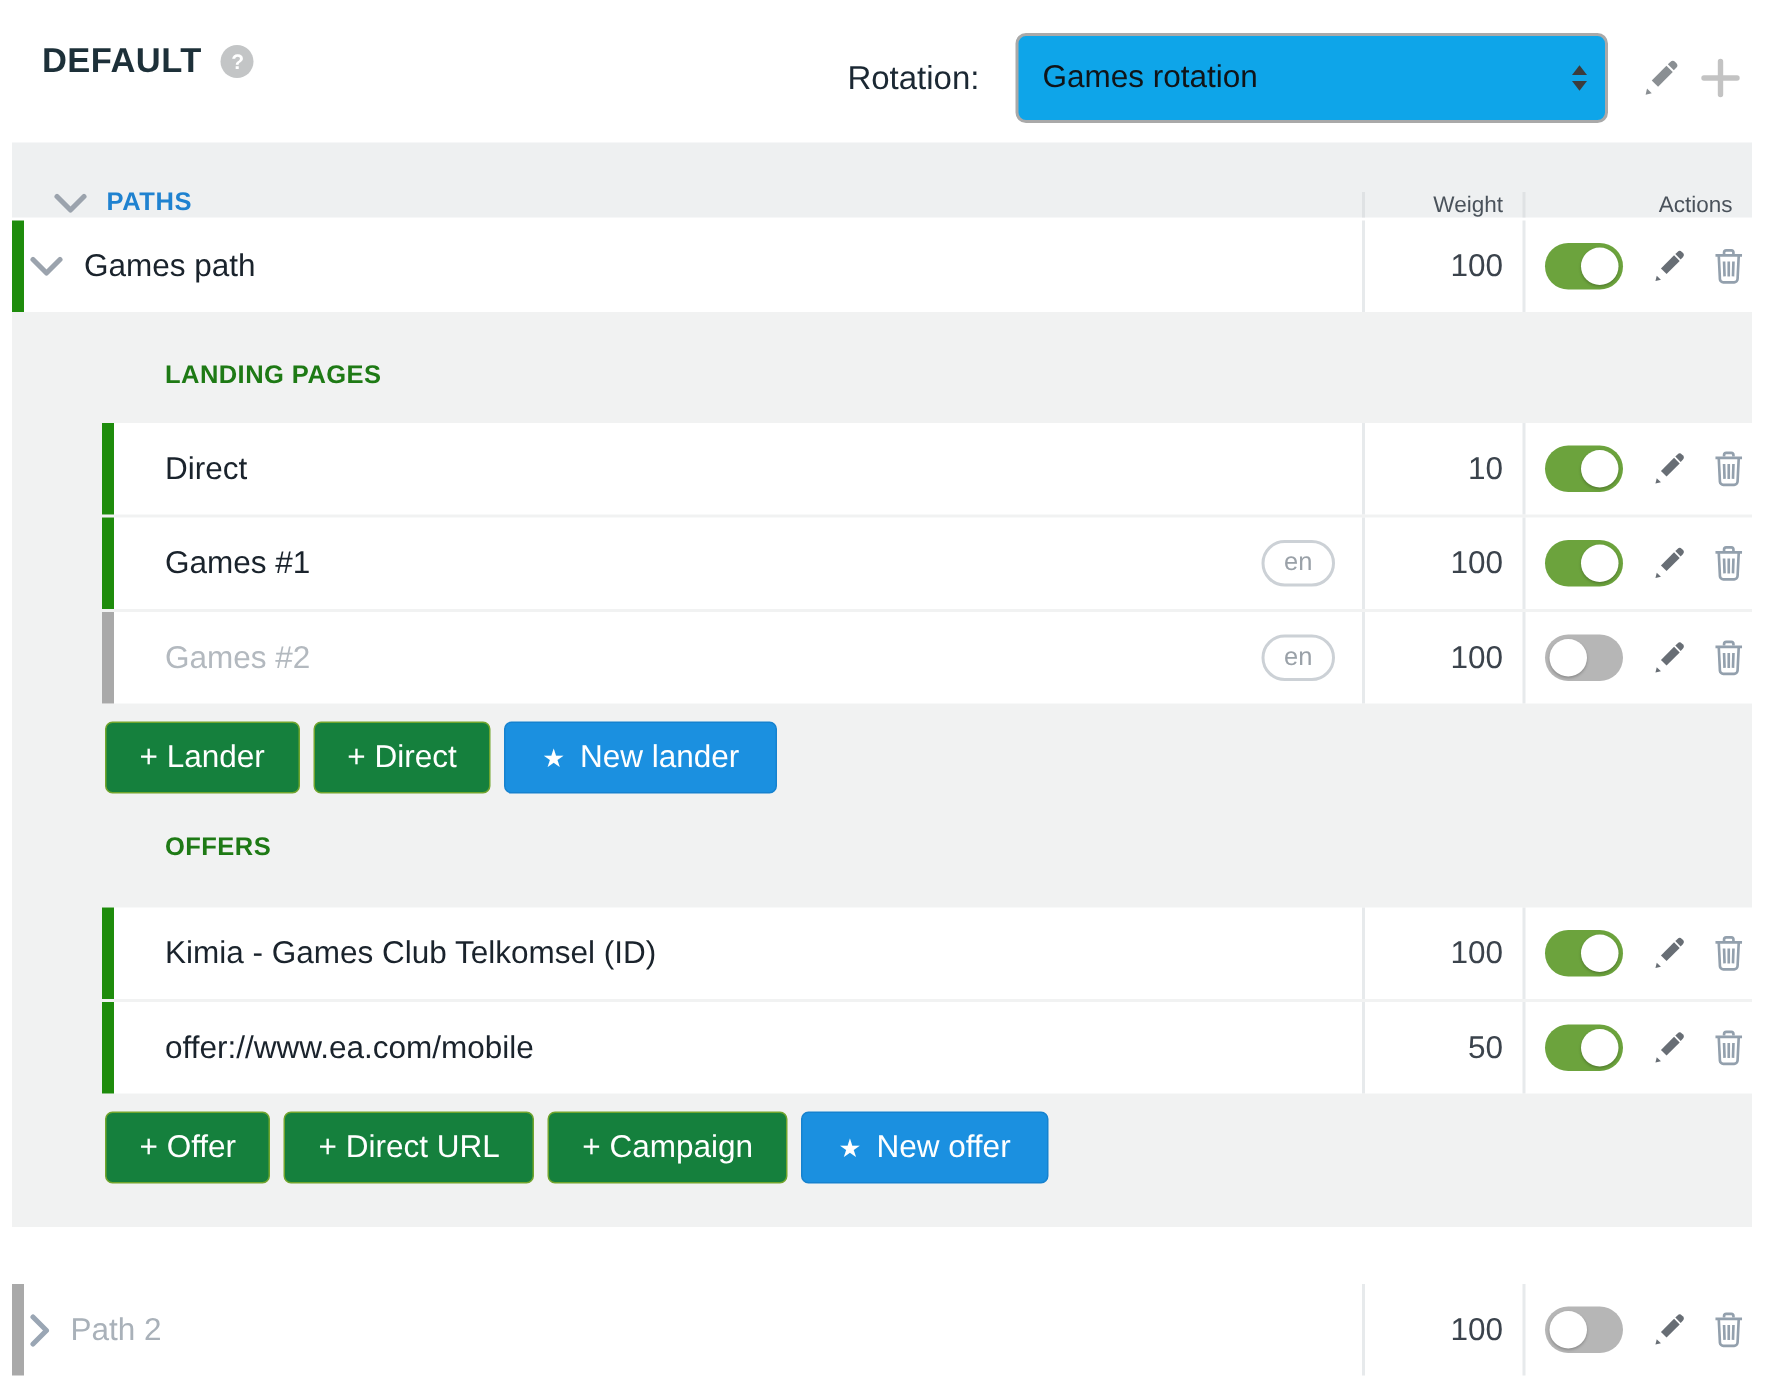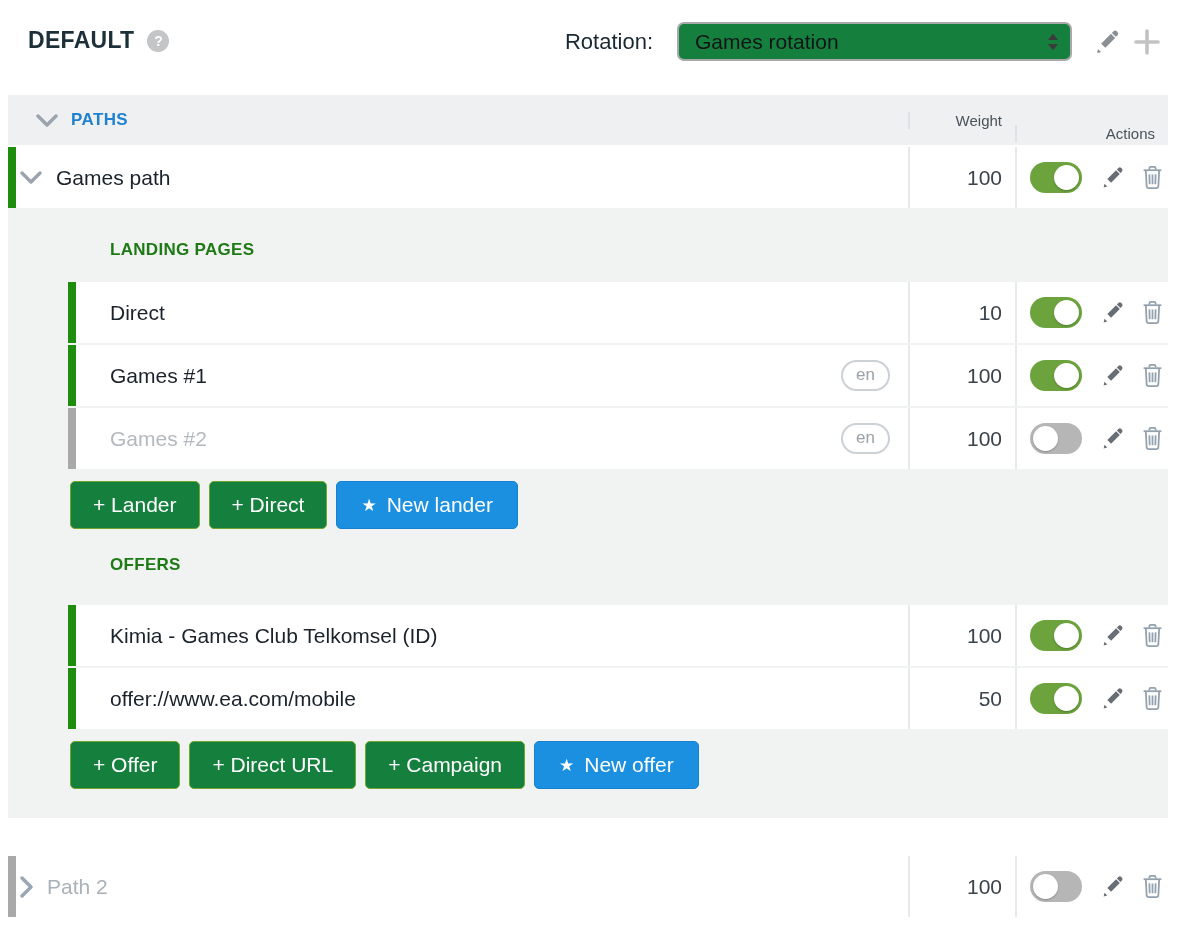--- a/index.html
+++ b/index.html
@@ -14,30 +14,30 @@
   .topbar { position:relative; height:95px;margin-left:20px; }
   .title-group { position:absolute; left:8px; top:27px; display:flex; align-items:center; gap:13px; }
   .page-title { font-size:23px; font-weight:700; color:#1d3039; letter-spacing:.3px; }
   .help-icon {
     width:22px; height:22px; border-radius:50%; background:#c3c5c6; color:#fff;
     font-size:14px; font-weight:700; display:flex; align-items:center; justify-content:center;
   }
   .rotation-group { position:absolute; top:22px; right:18px; display:flex; align-items:center; }
   .rotation-label { font-size:22px; color:#1b2833; margin-right:24px; }
   .select-box {
-    width:395px; height:39px; background:#15803d; border:2px solid #a9a9a9; border-radius:7px;
+    width:395px; height:60px; background:#0ea5e9; border:2px solid #a9a9a9; border-radius:7px;
     display:flex; align-items:center; padding:0 9px 0 16px; cursor:default;
   }
   .select-value { flex:1; font-size:21px; color:#101418; }
   .edit-rotation { margin-left:21px; color:#8a8f93; display:flex; }
   .add-rotation { margin-left:11px; display:flex; }
 
   
   .table { margin-left:8px; width:1160px; }
-  .thead { height:50px; background:#eef0f1; display:flex; align-items:center; }
+  .thead { height:50px; background:#eef0f1; display:flex; align-items:flex-end; }
   .cell-name { flex:1; display:flex; align-items:center; min-width:0; }
   .thead .cell-name { padding-left:28px; gap:13px; }
   .paths-label { color:#1f82d0; font-weight:700; font-size:17px; letter-spacing:.4px; }
   .cell-weight {
     width:107px; flex:none; border-left:2px solid #dfe2e4;
     display:flex; align-items:center; justify-content:flex-end; padding-right:13px;
   }
   .cell-actions { width:153px; flex:none; border-left:2px solid #dfe2e4; display:flex; align-items:center; }
   .thead .cell-weight, .thead .cell-actions { font-size:15px; color:#4a525b; }
   .thead .cell-actions { justify-content:flex-end; padding-right:13px;margin-top:27px; }

